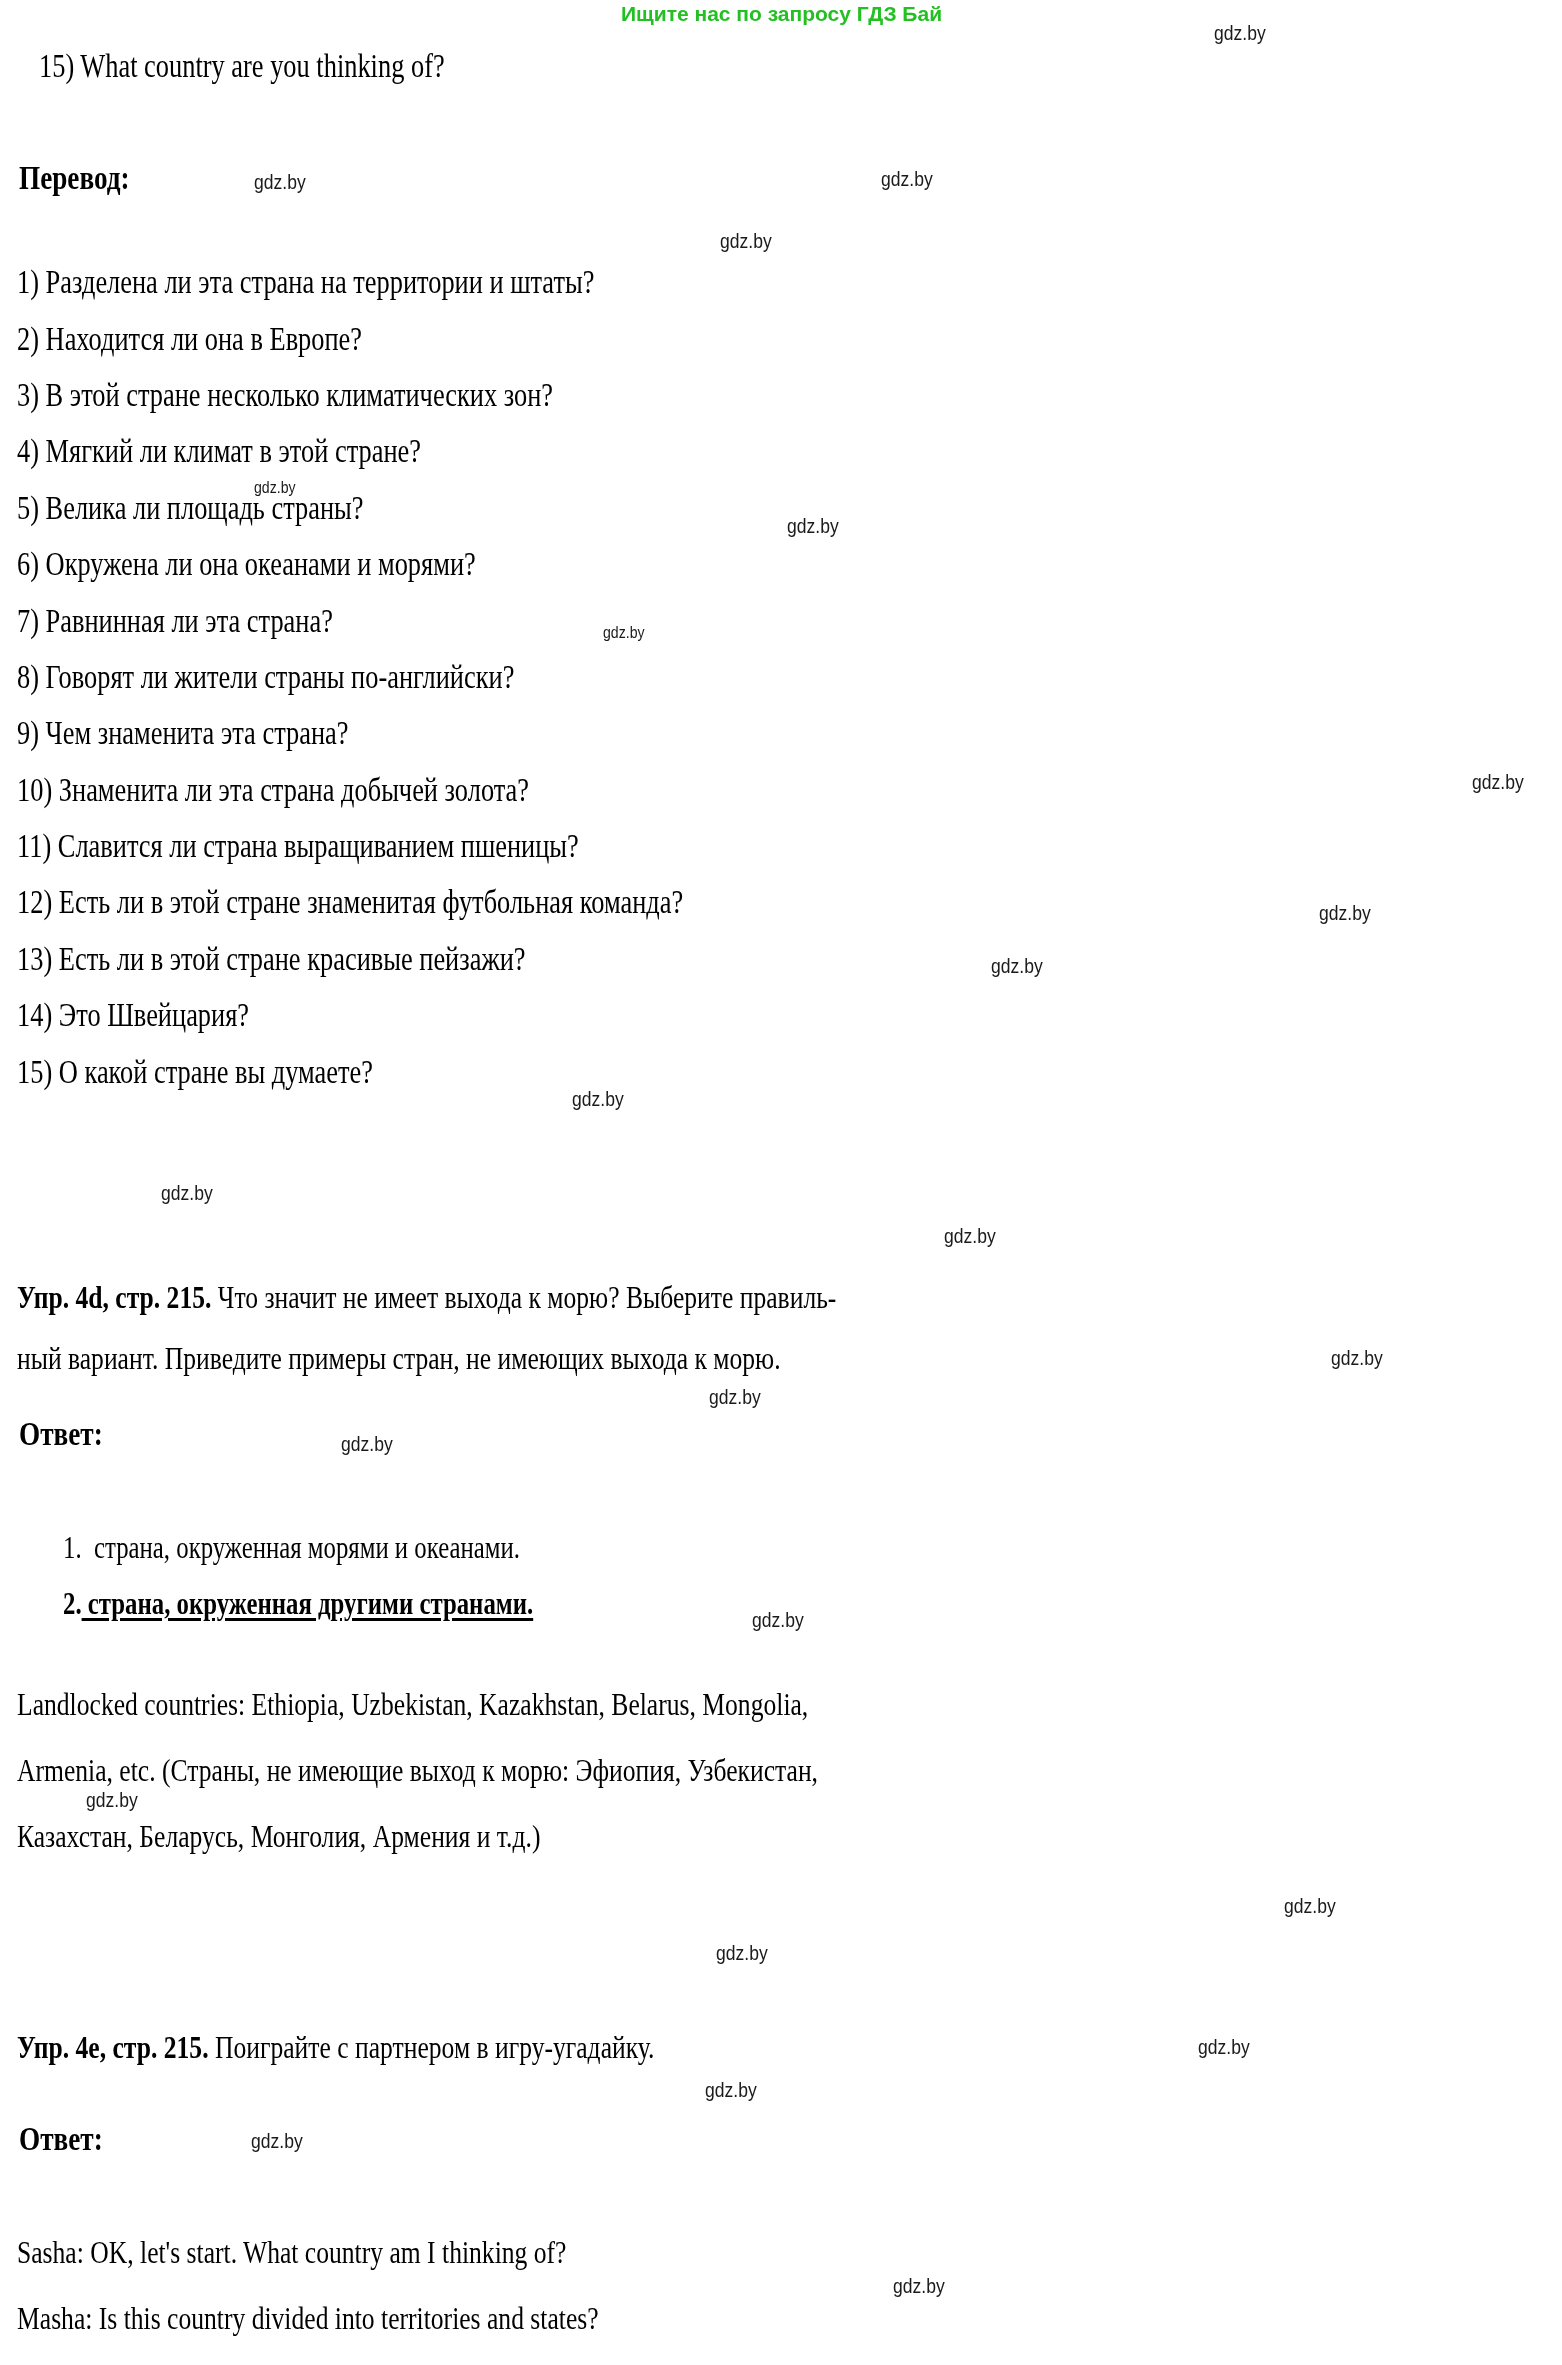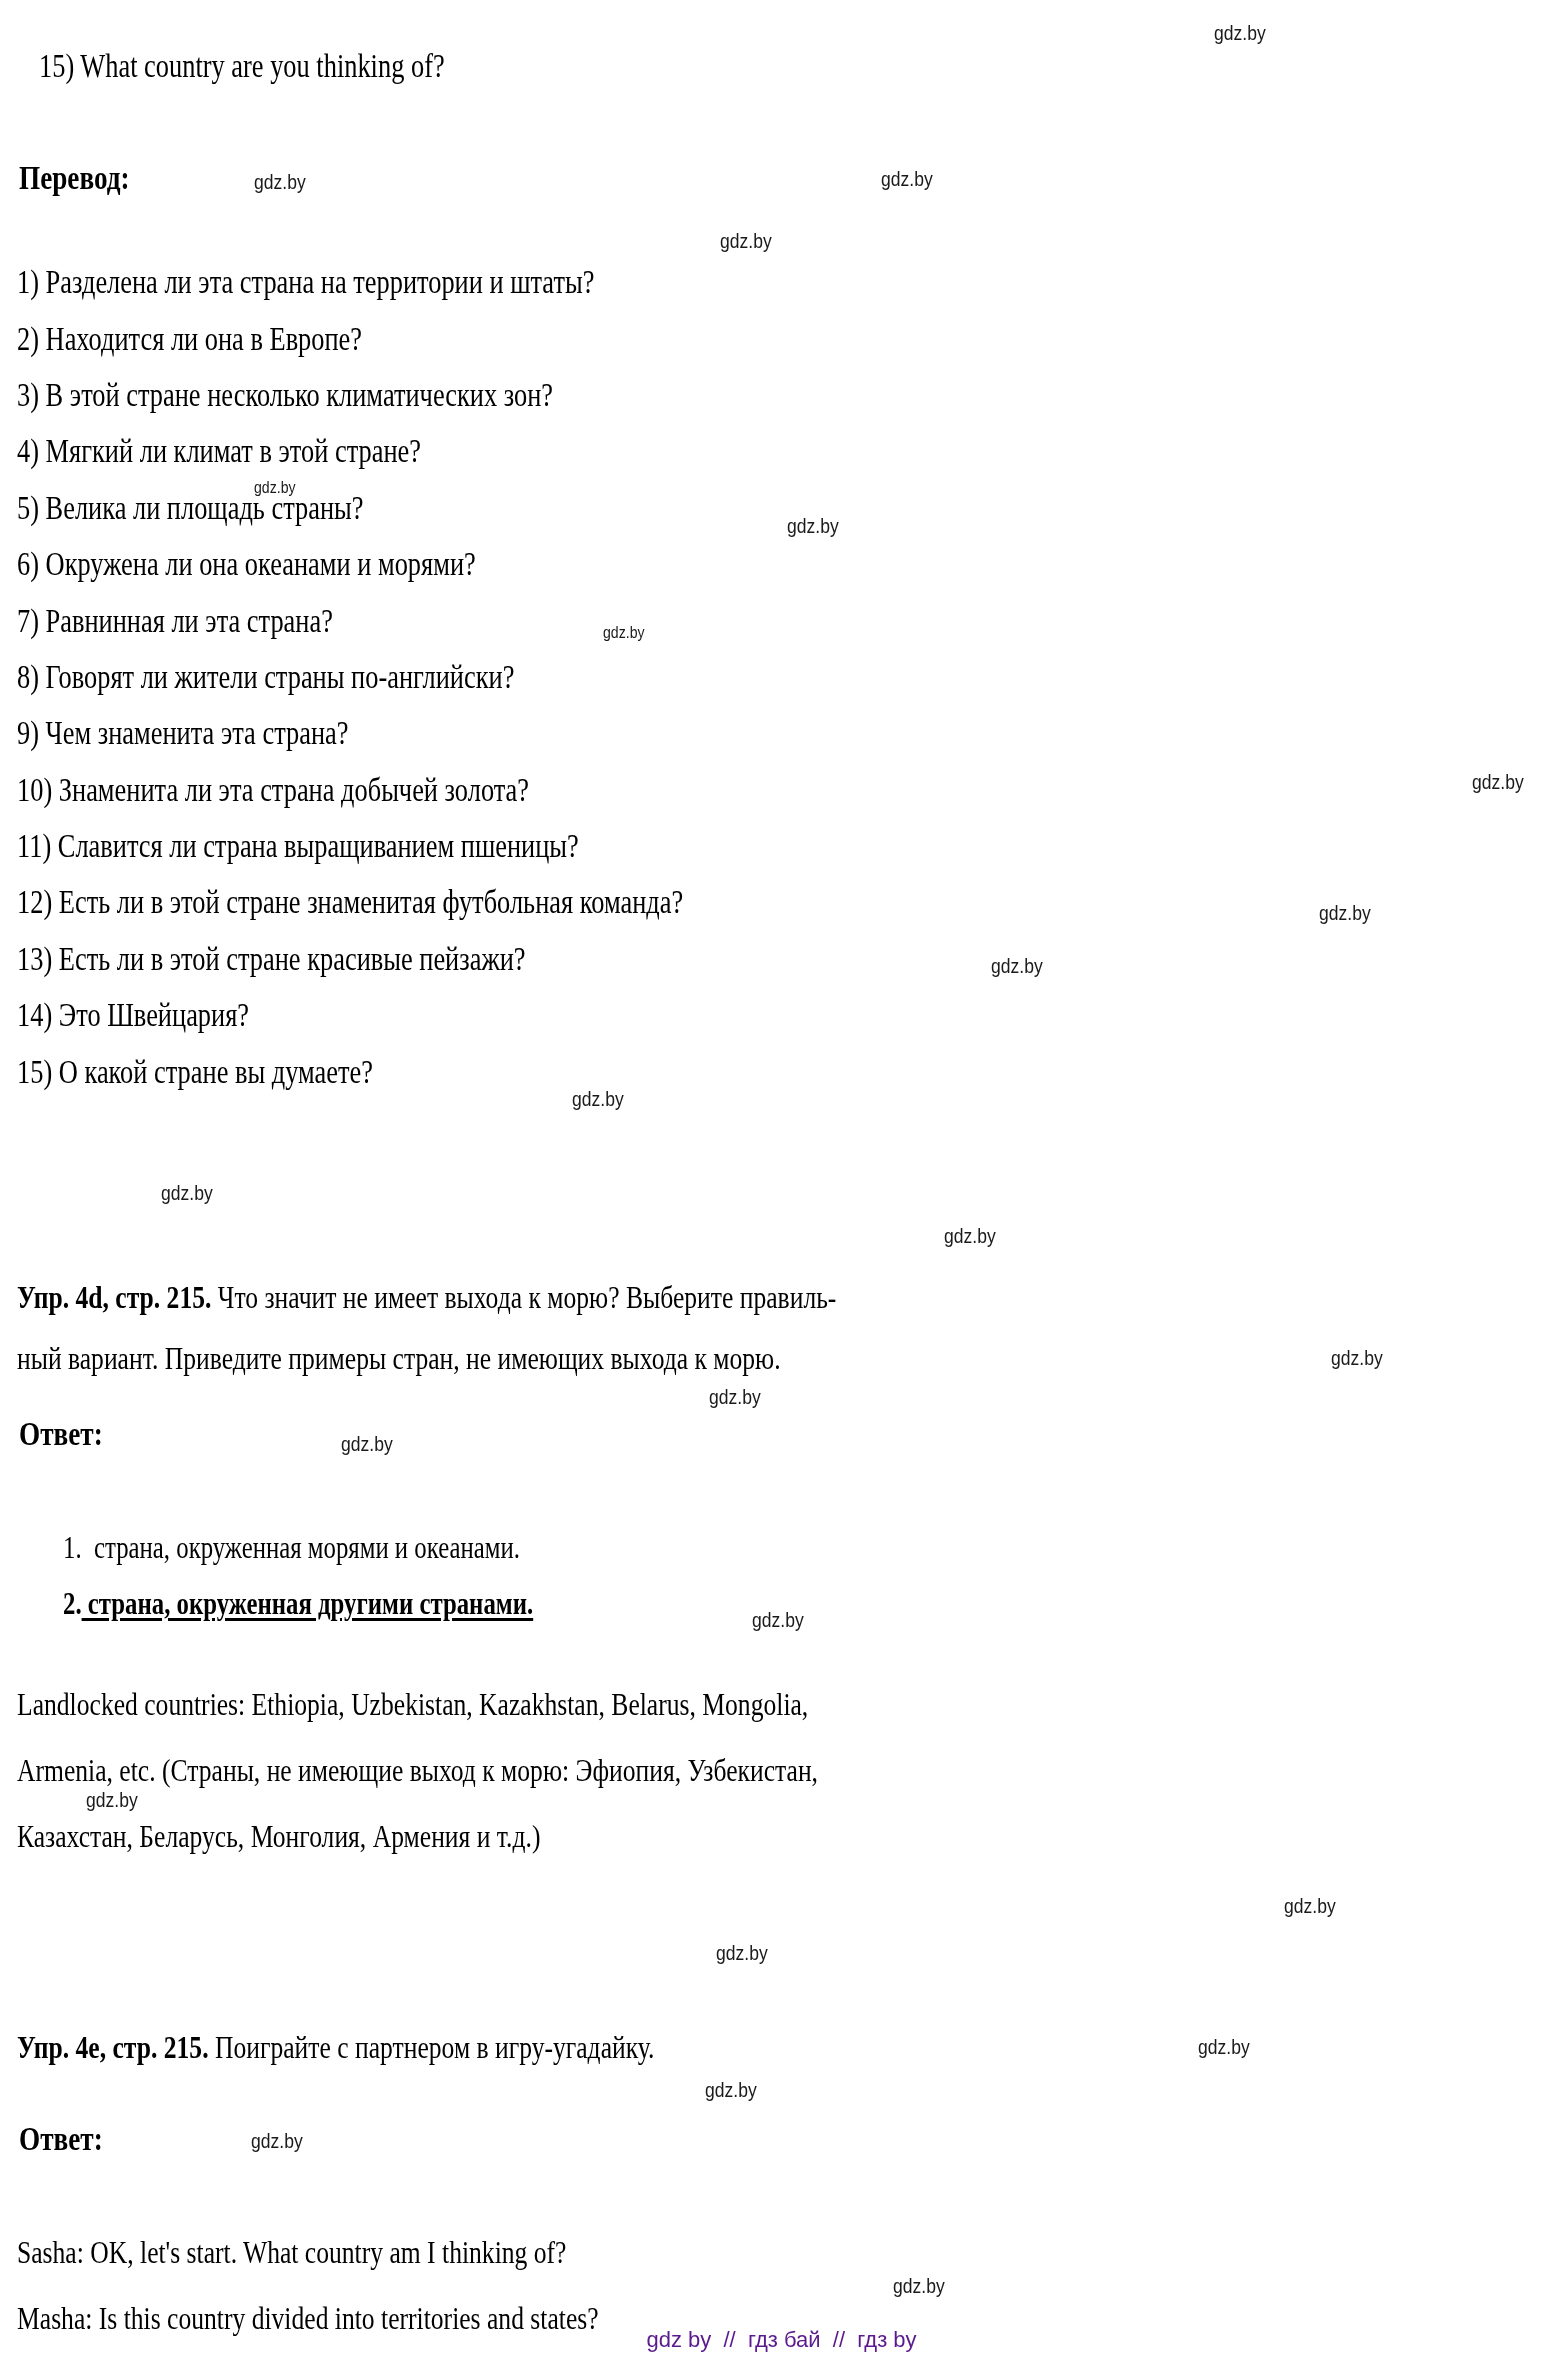--- a/index.html
+++ b/index.html
@@ -111,20 +111,21 @@
     font-size: 22px;
     color: #5b1a8e;
     white-space: pre;
   }
 </style>
 </head>
 <body>
 
 <div id="page">
 
+  <div class="promo-banner">Ищите нас по запросу ГДЗ Бай</div>
 
   <div class="tx q-eng" style="left: 39px; top: 50px;">15)  What country are you thinking of?</div>
 
   <div class="tx lbl-bold" style="left: 19px; top: 161px;">Перевод:</div>
 
   <div class="tx ru-item" style="left: 17px; top: 266px;">1) Разделена ли эта страна на территории и штаты?</div>
   <div class="tx ru-item" style="left: 17px; top: 323px;">2) Находится ли она в Европе?</div>
   <div class="tx ru-item" style="left: 17px; top: 379px;">3) В этой стране несколько климатических зон?</div>
   <div class="tx ru-item" style="left: 17px; top: 435px;">4) Мягкий ли климат в этой стране?</div>
   <div class="tx ru-item" style="left: 17px; top: 492px;">5) Велика ли площадь страны?</div>
@@ -186,16 +187,15 @@
       <div class="wm" style="left: 752px; top: 1609px; font-size: 20.4px;">gdz.by</div>
       <div class="wm" style="left: 86px; top: 1789px; font-size: 20.4px;">gdz.by</div>
       <div class="wm" style="left: 1284px; top: 1895px; font-size: 20.4px;">gdz.by</div>
       <div class="wm" style="left: 716px; top: 1942px; font-size: 20.4px;">gdz.by</div>
       <div class="wm" style="left: 1198px; top: 2036px; font-size: 20.4px;">gdz.by</div>
       <div class="wm" style="left: 705px; top: 2079px; font-size: 20.4px;">gdz.by</div>
       <div class="wm" style="left: 251px; top: 2130px; font-size: 20.4px;">gdz.by</div>
       <div class="wm" style="left: 893px; top: 2275px; font-size: 20.4px;">gdz.by</div>
     </div>
 
-  <div class="footer">gdz by  //  гдз бай  //  гдз by</div>
 
 </div>
 
 
 </body></html>

